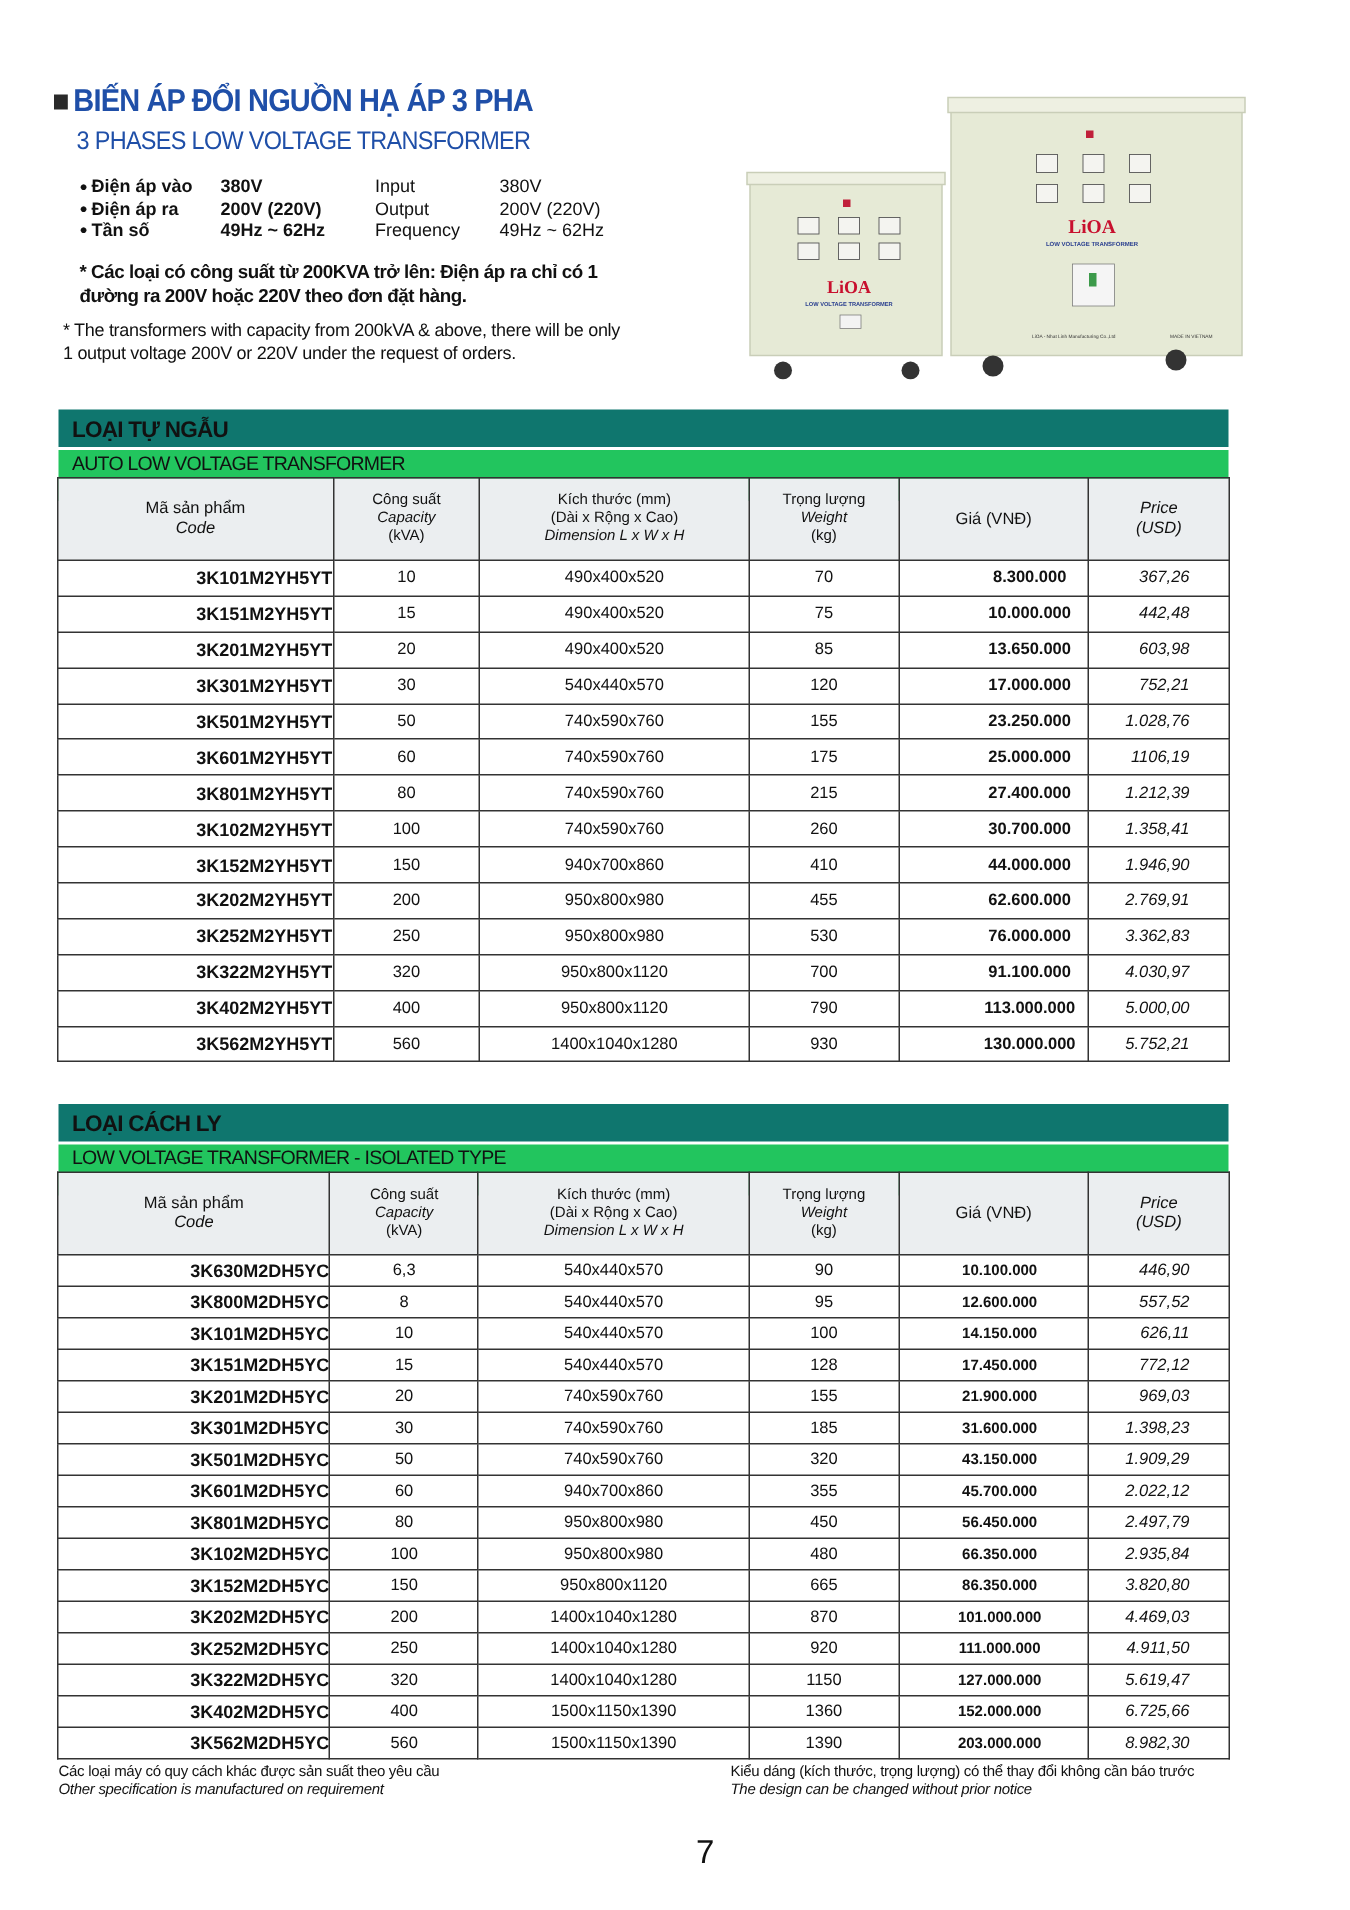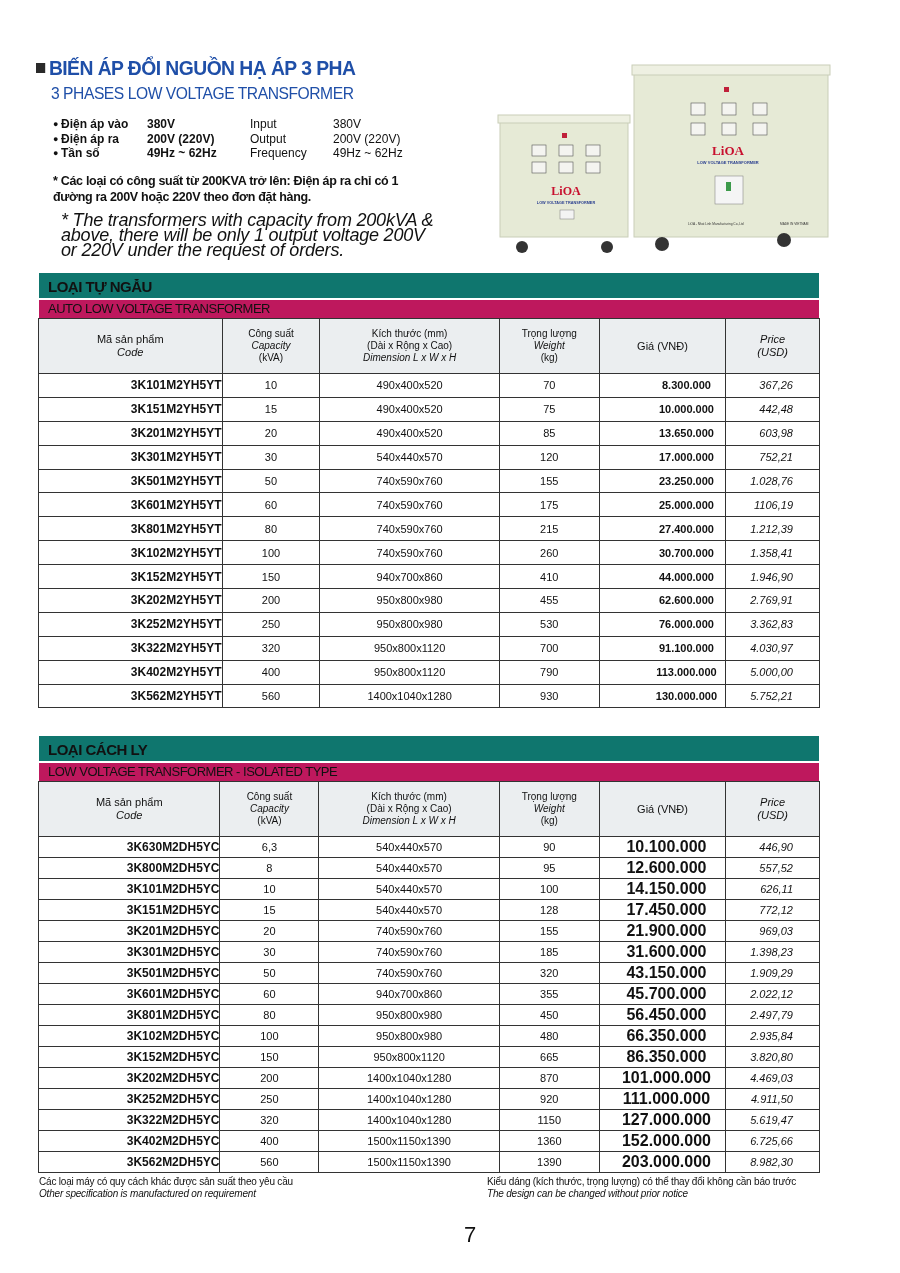--- a/index.html
+++ b/index.html
@@ -13,45 +13,45 @@
 
     .specs { position: absolute; left: 53px; top: 117px; font-size: 12px; line-height: 14.5px; }
     .spec-row { display: flex; }
     .spec-row .bul { width: 8px; font-size: 9px; }
     .spec-row .lbl-vn { width: 86px; font-weight: bold; }
     .spec-row .val-vn { width: 103px; font-weight: bold; }
     .spec-row .lbl-en { width: 83px; }
     .spec-row .val-en { width: 90px; }
 
     .note-vn { position: absolute; left: 53px; top: 173px; width: 380px; font-size: 12.5px; font-weight: bold; line-height: 16px; letter-spacing: -0.3px; }
-    .note-en { position: absolute; left: 61px; top: 213px; width: 380px; font-size: 18px; font-style: italic; line-height: 15px; letter-spacing: -0.2px; }
+    .note-en { position: absolute; left: 42px; top: 213px; width: 380px; font-size: 12px; line-height: 15px; letter-spacing: -0.2px; }
 
     .product-img { position: absolute; left: 488px; top: 63px; width: 350px; height: 190px; }
 
     .section-head { position: absolute; left: 39px; width: 780px; }
     .sec-vn { background: #0f766e; height: 25px; padding-left: 9px; font-size: 15px; font-weight: bold; line-height: 28px; color: #111; letter-spacing: -0.5px; }
-    .sec-en { background: #be185d; height: 34px; padding-left: 9px; font-size: 13px; line-height: 17px; color: #111; letter-spacing: -0.5px; margin-top: 2px; }
+    .sec-en { background: #22c55e; height: 34px; padding-left: 9px; font-size: 13px; line-height: 17px; color: #111; letter-spacing: -0.5px; margin-top: 2px; }
 
     table.price { position: absolute; left: 38px; width: 782px; border-collapse: collapse; table-layout: fixed; }
     table.price th, table.price td { border: 1.5px solid #333; text-align: center; vertical-align: middle; }
     table.price th { background: #ebeef0; font-weight: normal; font-size: 10px; line-height: 12px; }
     table.price th .it { font-style: italic; }
     table.price th .big { font-size: 11px; }
     table.price td { font-size: 11px; }
     table.price td.code { font-weight: bold; font-size: 12px; text-align: right; padding-left: 44px; }
     table.price td.vnd { font-weight: bold; padding-left: 48px; }
     table.price td.usd { font-style: italic; text-align: right; padding-right: 26px; }
 
     #t1 { top: 318px; }
     #t1 th { height: 55px; }
     #t1 td { height: 23.9px; }
     #t2 { top: 781px; }
     #t2 th { height: 55px; }
     #t2 td { height: 21px; }
-    #t2 td.vnd { font-size: 16px; padding-left: 8px; }
+    #t2 td.vnd { font-size: 10px; padding-left: 8px; }
 
     .foot-l { position: absolute; left: 39px; top: 1176px; font-size: 10px; line-height: 12px; letter-spacing: -0.2px; }
     .foot-r { position: absolute; left: 487px; top: 1176px; font-size: 10px; line-height: 12px; letter-spacing: -0.2px; }
     .foot-l .en, .foot-r .en { font-style: italic; }
     .page-num { position: absolute; left: 464px; top: 1222px; font-size: 22px; color: #111; }
   </style>
 </head>
 <body>
 
 <div class="title-block">

